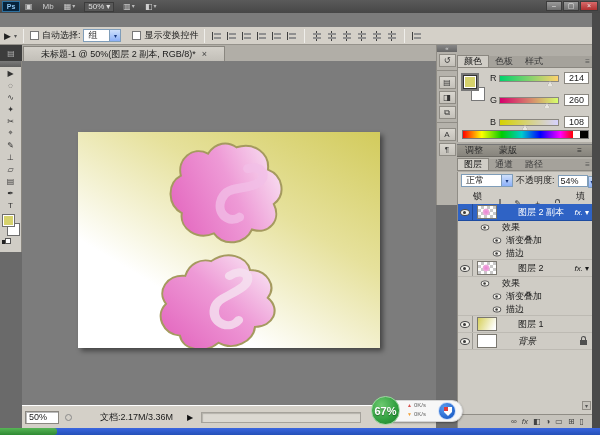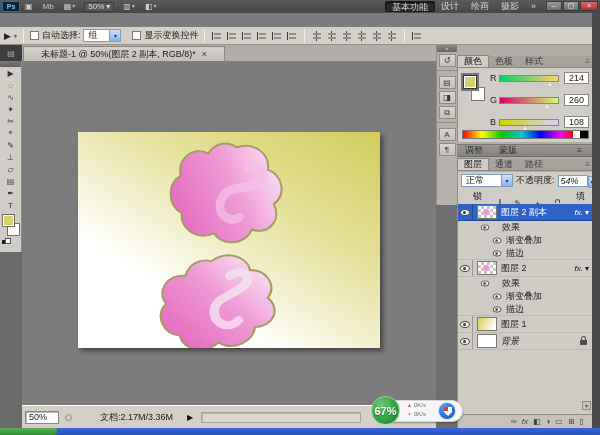--- a/index.html
+++ b/index.html
@@ -87,42 +87,42 @@
   #spectrum{position:absolute;left:4px;top:62px;width:127px;height:9px;border:1px solid #777;
     background:linear-gradient(90deg,#f00 0%,#ff0 15%,#0c0 31%,#0cc 47%,#00f 62%,#f0f 78%,#f00 88%,#fff 88%,#fff 94%,#000 94%,#000 100%);}
   #adjhdr{position:absolute;left:0;top:99px;width:135px;height:13px;background:linear-gradient(#9b988f,#87847d);
           display:flex;align-items:center;border-top:1px solid #777;border-bottom:1px solid #6c6a64;}
   #adjhdr span{padding:0 8px;color:#2c2c2c;}
   
   #layerspanel{position:absolute;left:0;top:114px;width:135px;height:269px;}
   #lctrl{position:absolute;left:0;top:13px;width:135px;height:32px;background:#d0cdc6;border-left:1px solid #908d86;}
   .lrow1{position:absolute;left:3px;top:2px;display:flex;align-items:center;gap:3px;width:130px;}
   .lrow2{position:absolute;left:15px;top:18px;display:flex;align-items:center;gap:14px;width:130px;}
-  .spin{width:30px;height:12px;background:#fff;border:1px solid #7f9db9;display:inline-flex;align-items:flex-start;justify-content:flex-start;padding-left:2px;position:relative;font-style:italic;}
+  .spin{width:30px;height:12px;background:#fff;border:1px solid #7f9db9;display:inline-flex;align-items:flex-start;justify-content:flex-start;padding-left:2px;position:relative;}
   .spin .arr{position:absolute;right:-10px;top:0;width:9px;height:12px;background:linear-gradient(#cfe0fb,#8cb0f8);border:1px solid #7f9db9;color:#17367f;font-size:6px;display:flex;align-items:center;justify-content:center;}
   .minicheck{width:9px;height:9px;background:conic-gradient(#aaa 25%,#fff 25% 50%,#aaa 50% 75%,#fff 75%);border:1px solid #777;}
   .miniglyph{font-size:8px;color:#333;}
   .locki{display:inline-block;width:7px;height:5px;background:#4f4f4f;position:relative;margin-top:4px;}
   .locki::before{content:"";position:absolute;left:1px;top:-4px;width:3px;height:3px;border:1px solid #4f4f4f;border-bottom:none;border-radius:3px 3px 0 0;}
   #llist{position:absolute;left:0;top:45px;width:135px;height:210px;background:#cfccc5;border-left:1px solid #908d86;overflow:hidden;}
   .lay{position:relative;width:135px;display:flex;align-items:center;border-bottom:1px solid #bdbab3;}
   .lay.main{height:17px;}
   .lay.sub{height:13px;border-bottom:none;}
   .lay.sel{background:#2f63c5;color:#fff;border-bottom:1px solid #1d4ba0;}
   .eyecell{width:15px;align-self:stretch;display:flex;align-items:center;justify-content:center;border-right:1px solid rgba(0,0,0,.25);}
   .eye{display:inline-block;width:10px;height:7px;border:1px solid #4a4a4a;border-radius:50%;background:#f4f2ec;position:relative;}
   .eye::after{content:"";position:absolute;left:2px;top:1px;width:3px;height:3px;border-radius:50%;background:#3c3c3c;}
   .thumb{width:20px;height:14px;border:1px solid #7a776f;background:#fff;margin:0 4px;}
   .thumb.checker{background-image:
      radial-gradient(circle at 45% 50%, #e983d2 0%, #efaade 26%, rgba(0,0,0,0) 33%),
      linear-gradient(45deg,#c9c9c9 25%,rgba(0,0,0,0) 25%,rgba(0,0,0,0) 75%,#c9c9c9 75%),
      linear-gradient(45deg,#c9c9c9 25%,rgba(0,0,0,0) 25%,rgba(0,0,0,0) 75%,#c9c9c9 75%);
      background-size:100% 100%,6px 6px,6px 6px;background-position:0 0,0 0,3px 3px;}
   .thumb.gradyellow{background:linear-gradient(115deg,#d8d262 5%,#ffffff 90%);}
-  .lname{white-space:nowrap;}
+  .lname{white-space:nowrap;margin-left:17px;}
   .fxbadge{margin-left:auto;margin-right:4px;font-style:italic;font-size:8px;display:flex;align-items:center;gap:2px;}
   .subind1{margin-left:7px;display:flex;align-items:center;gap:12px;}
   .subind2{margin-left:19px;display:flex;align-items:center;gap:4px;}
   .eyesm{transform:scale(.85);}
   #lbotbar{position:absolute;left:0;top:255px;width:135px;height:14px;background:#c6c3bc;border-top:1px solid #908d86;border-left:1px solid #908d86;
            display:flex;align-items:center;justify-content:flex-end;gap:5px;padding-right:8px;color:#444;font-size:8px;}
   #lscroll{position:absolute;right:1px;top:242px;width:9px;height:9px;background:#c6c3bc;border:1px solid #908d86;font-size:6px;color:#555;text-align:center;line-height:8px;}
   #rightborder{left:592px;top:13px;width:8px;height:415px;background:#4a4a4a;}
   
   #statusbar{left:22px;top:405px;width:414px;height:23px;background:#d4d0c8;border-top:1px solid #fff;display:flex;align-items:center;}
@@ -172,27 +172,20 @@
         <span class="dd">▾</span>
       </span>
     <span class="appico">
         <span>▥</span>
         <span class="dd">▾</span>
       </span>
     <span class="appico">
         <span>◧</span>
         <span class="dd">▾</span>
       </span>
-    <div id="wsgroup">
-      <span class="wsbtn active">基本功能</span>
-      <span class="wsbtn">设计</span>
-      <span class="wsbtn">绘画</span>
-      <span class="wsbtn">摄影</span>
-      <span class="wsbtn">»</span>
-    </div>
     <div id="winbtns">
       <span class="wbtn">–</span>
       <span class="wbtn">▢</span>
       <span class="wbtn close">×</span>
     </div>
   </div>
 
 
   <div id="optionsbar" class="abs">
     <span class="toolglyph">▶</span>

